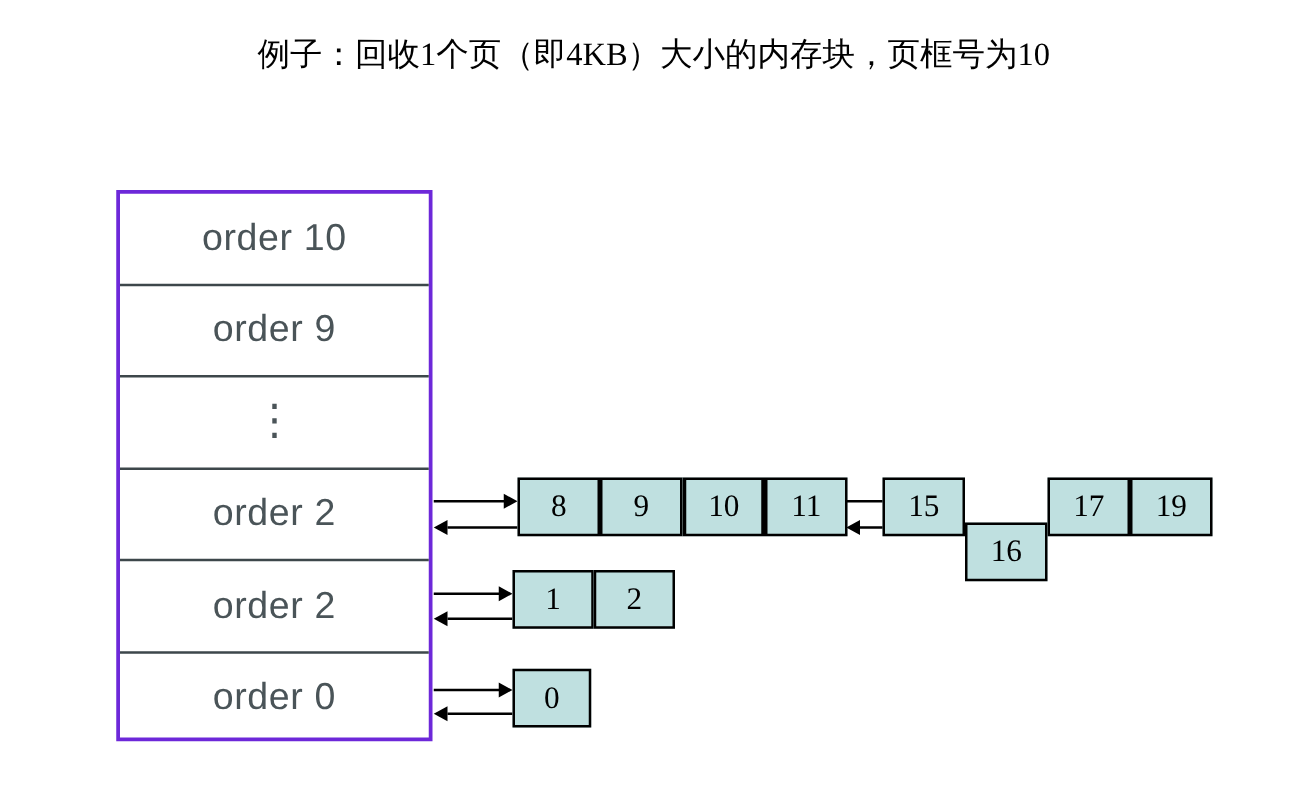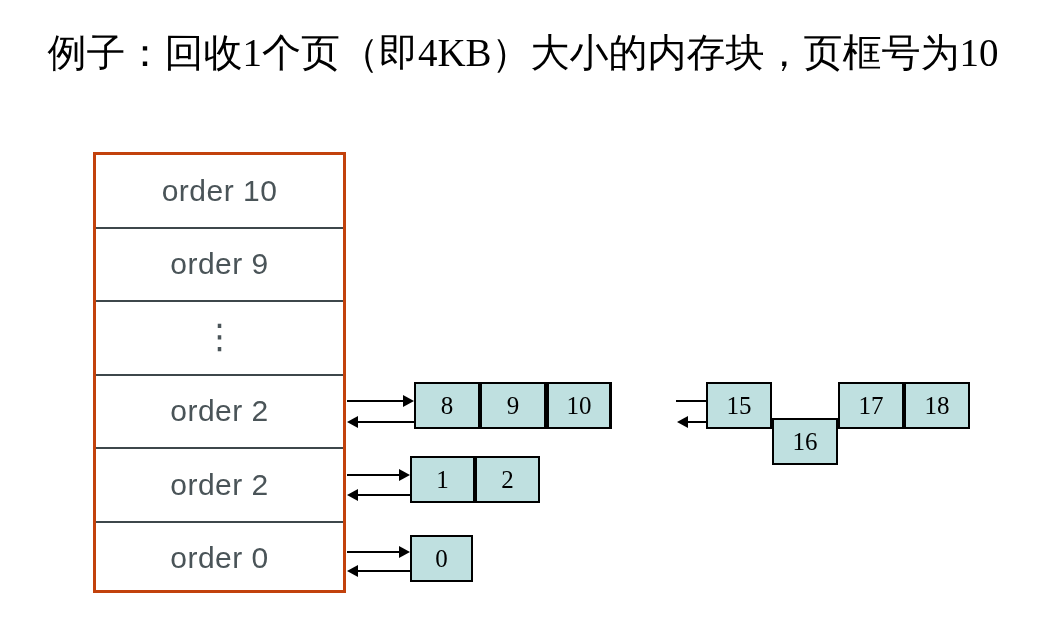--- a/index.html
+++ b/index.html
@@ -16,34 +16,34 @@
   }
 
   
   #title {
     position: absolute;
     left: 0;
     top: 26px;
     width: 1046px;
     text-align: center;
     font-family: "Liberation Serif", "DejaVu Serif", serif;
-    font-size: 39px;
+    font-size: 26px;
     color: #000000;
     letter-spacing: 0px;
     white-space: nowrap;
   }
 
   
   #order-table {
     position: absolute;
     left: 93px;
     top: 152px;
     width: 253px;
     height: 441px;
-    border: 3px solid #c2410c;
+    border: 3px solid #6d28d9;
     box-sizing: border-box;
     background: #ffffff;
   }
   .order-row {
     position: absolute;
     left: 0;
     width: 100%;
     height: 73.5px;
     box-sizing: border-box;
     border-bottom: 2px solid #3d474b;
@@ -136,33 +136,34 @@
 <div class="arrow" style="left:347px; top:400px; width:58px;"></div>
 <div class="arrowhead right" style="left:403px; top:395px;"></div>
 
 <div class="arrow" style="left:358px; top:421px; width:56px;"></div>
 <div class="arrowhead left" style="left:347px; top:416px;"></div>
 
 <div class="box-group" style="left:414px; top:382px;">
   <div class="pg-box" style="width:66px;">8</div>
   <div class="pg-box" style="width:66px;">9</div>
   <div class="pg-box highlight" style="width:66px;">10</div>
+  <div class="pg-box" style="width:66px;">11</div>
 </div>
 
 <div class="arrow" style="left:676px; top:400px; width:58px;"></div>
 <div class="arrowhead right" style="left:732px; top:395px;"></div>
 
 <div class="arrow" style="left:688px; top:421px; width:57px;"></div>
 <div class="arrowhead left" style="left:677px; top:416px;"></div>
 
 <div class="box-group" style="left:706px; top:382px;">
   <div class="pg-box" style="width:66px;">15</div>
   <div class="pg-box" style="width:66px;margin-top:36px;">16</div>
   <div class="pg-box" style="width:66px;">17</div>
-  <div class="pg-box" style="width:66px;">18</div>
+  <div class="pg-box" style="width:66px;">19</div>
 </div>
 
 <div class="arrow" style="left:347px; top:474px; width:54px;"></div>
 <div class="arrowhead right" style="left:399px; top:469px;"></div>
 
 <div class="arrow" style="left:358px; top:494px; width:52px;"></div>
 <div class="arrowhead left" style="left:347px; top:489px;"></div>
 
 <div class="box-group" style="left:410px; top:456px;">
   <div class="pg-box" style="width:65px;">1</div>

